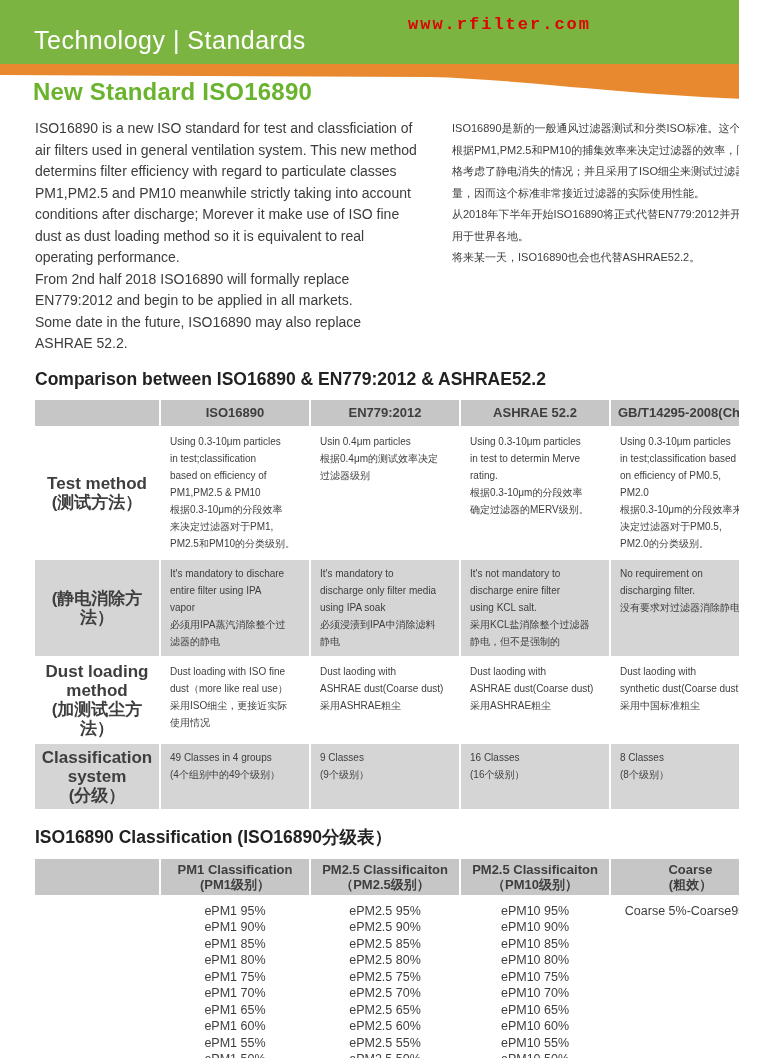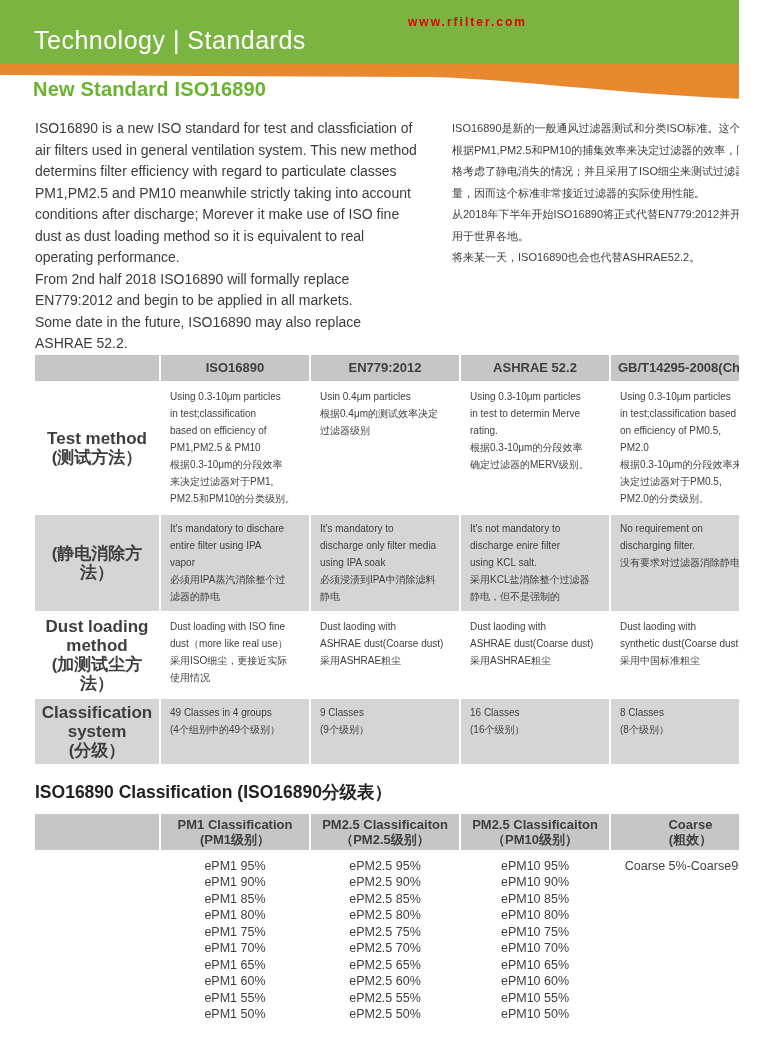--- a/index.html
+++ b/index.html
@@ -1,24 +1,24 @@
 <!DOCTYPE html>
 <html><head>
 <meta charset="utf-8">
 <style>
   html,body{margin:0;padding:0;background:#ffffff;}
   .page{position:relative;width:739px;height:1058px;background:#ffffff;overflow:hidden;
         font-family:"Liberation Sans",sans-serif;color:#3e3e3e;}
   
   .green-bar{position:absolute;top:0;left:0;width:780px;height:64px;background:#7cb442;}
   .breadcrumb{position:absolute;top:26px;left:34px;color:#ffffff;font-size:25px;font-weight:400;letter-spacing:.5px;}
-  .site-url{position:absolute;top:15px;left:408px;color:#dd0400;font-size:12px;font-weight:bold;
-            font-family:Liberation Sans, sans-serif;letter-spacing:2px;}
+  .site-url{position:absolute;top:15px;left:408px;color:#dd0400;font-size:17px;font-weight:bold;
+            font-family:Liberation Mono, monospace;letter-spacing:2px;}
   .swoosh{position:absolute;top:64px;left:0;display:block;}
-  .page-title{position:absolute;top:78px;left:33px;font-size:20px;font-weight:bold;color:#69b32d;letter-spacing:.2px;}
+  .page-title{position:absolute;top:78px;left:33px;font-size:24px;font-weight:bold;color:#69b32d;letter-spacing:.2px;}
   
   .content{position:absolute;top:118px;left:35px;width:735px;}
   .intro{display:flex;gap:32px;}
   .intro-en{width:385px;font-size:14px;line-height:21.5px;color:#3c3c3c;white-space:pre-line;}
   .intro-cn{flex:1;font-size:11px;line-height:21.5px;color:#3c3c3c;white-space:pre-line;}
   .section-heading{font-size:17.5px;font-weight:bold;color:#222;margin:14px 0 10px 0;}
   .section-heading.second{margin-top:16px;}
   
   .grid-table{display:grid;grid-template-columns:124px 148px 148px 148px 1fr;gap:2px;background:#ffffff;}
   .cell{font-size:10px;line-height:17px;padding:5px 6px 6px 9px;white-space:pre-line;}
@@ -48,20 +48,21 @@
 
     <div class="intro">
       <div class="intro-en">ISO16890 is a new ISO standard for test and classficiation of air filters used in general ventilation system. This new method determins filter efficiency with regard to particulate classes PM1,PM2.5 and PM10 meanwhile strictly taking into account conditions after discharge; Morever it make use of ISO fine dust as dust loading method so it is equivalent to real operating performance.
 From 2nd half 2018 ISO16890 will formally replace EN779:2012 and begin to be applied in all markets.
 Some date in the future, ISO16890 may also replace ASHRAE 52.2.</div>
       <div class="intro-cn">ISO16890是新的一般通风过滤器测试和分类ISO标准。这个标准根据PM1,PM2.5和PM10的捕集效率来决定过滤器的效率，同时严格考虑了静电消失的情况；并且采用了ISO细尘来测试过滤器容尘量，因而这个标准非常接近过滤器的实际使用性能。
 从2018年下半年开始ISO16890将正式代替EN779:2012并开始应用于世界各地。
 将来某一天，ISO16890也会也代替ASHRAE52.2。</div>
     </div>
 
+    <div class="section-heading">Comparison between ISO16890 &amp; EN779:2012 &amp; ASHRAE52.2</div>
 
     <div class="grid-table">
       <div class="th"></div>
       <div class="th">ISO16890</div>
       <div class="th">EN779:2012</div>
       <div class="th">ASHRAE 52.2</div>
       <div class="th">GB/T14295-2008(China)</div>
 
       <div class="label-cell row-white">
         <span>Test method</span>

